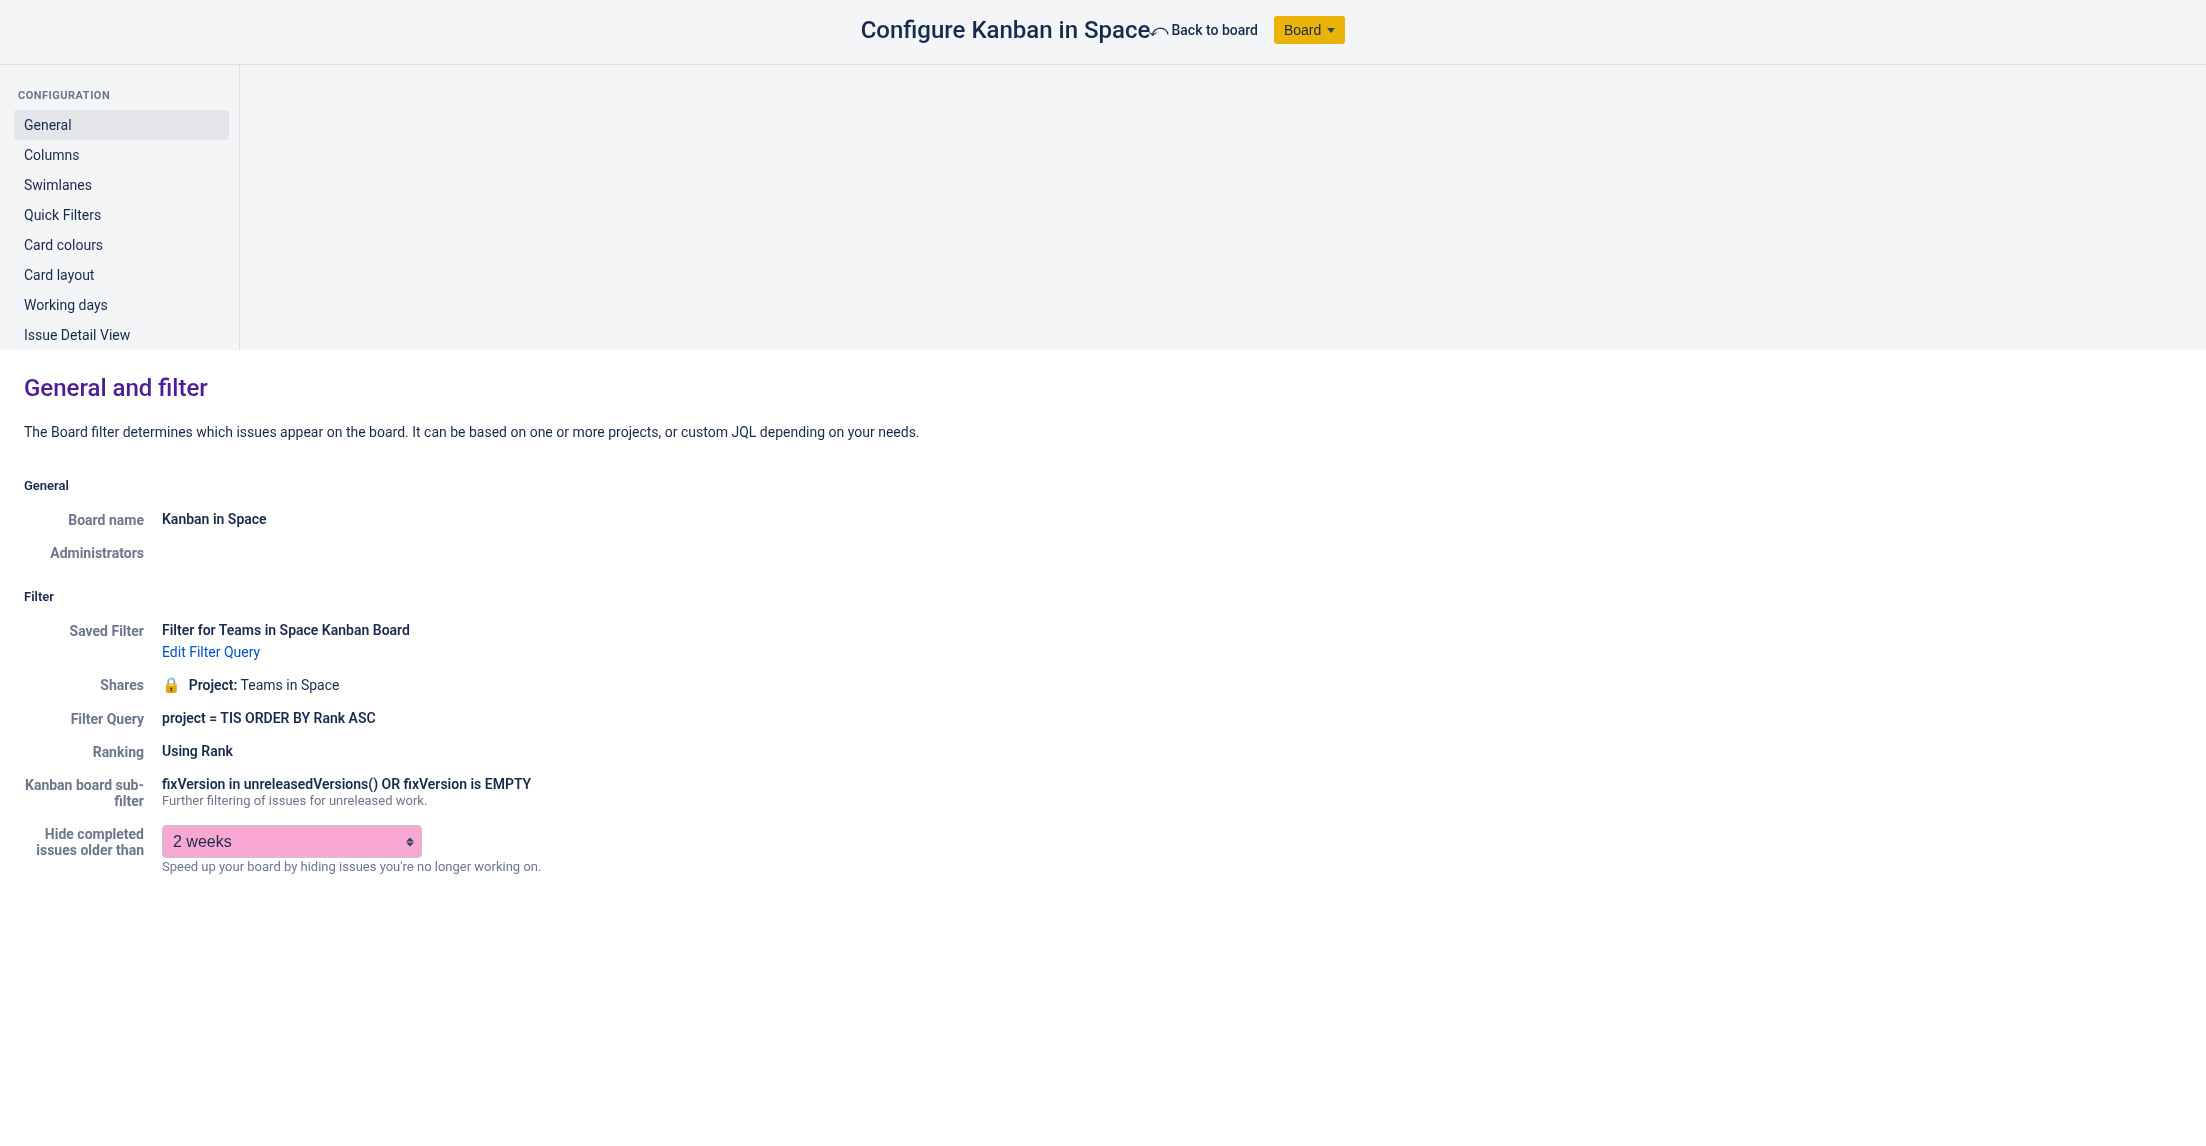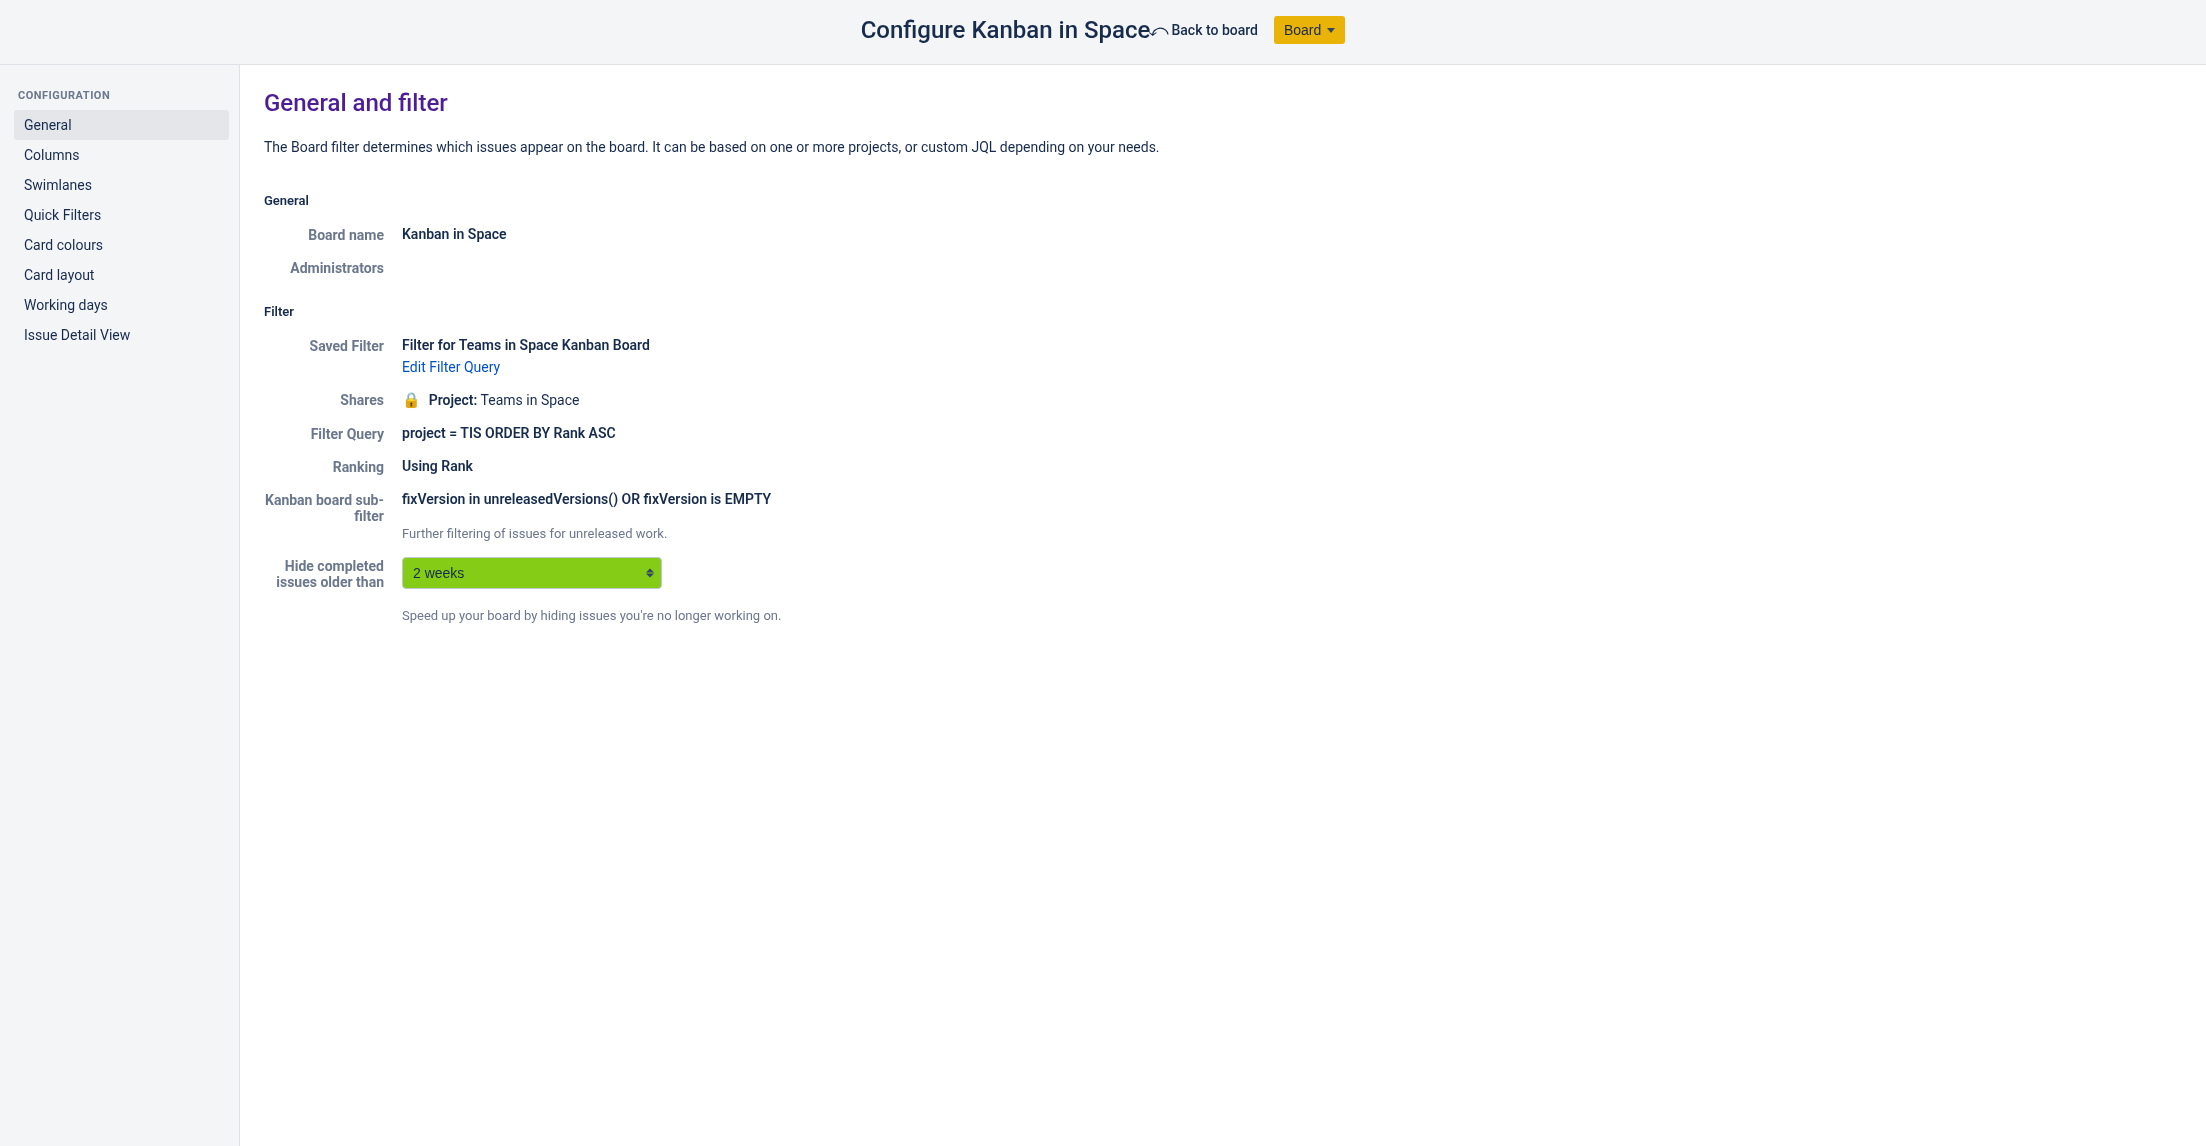--- a/index.html
+++ b/index.html
@@ -47,21 +47,21 @@
     display: inline-flex;
     align-items: center;
     gap: 6px;
   }
   .caret-down {
     width: 0; height: 0;
     border-left: 4px solid transparent;
     border-right: 4px solid transparent;
     border-top: 5px solid #344563;
   }
-  .layout { display: flex; min-height: calc(100vh - 65px); }
+  .layout { display: flex; min-height: calc(100vh - 65px); flex-direction: column; }
   .sidebar {
     width: 240px;
     border-right: 1px solid #dfe1e6;
     padding: 24px 10px 0 14px;
     background: #f4f5f7;
   }
   .sidebar-heading {
     font-size: 11px;
     font-weight: 700;
     color: #6b778c;
@@ -111,43 +111,43 @@
     padding-right: 18px;
     padding-top: 1px;
     font-weight: bold;
   }
   .field-value {
     flex: 1;
     max-width: 540px;
   }
   .bold { font-weight: 600; color: #172b4d; }
   .link { color: #0052cc; cursor: pointer; }
-  .helper { color: #6b778c; font-size: 13px; margin-top: 19px; }
+  .helper { color: #6b778c; font-size: 13px; margin-top: 1px; }
   .inline-icon-row { display: flex; align-items: center; gap: 8px; }
   .lock-icon { color: #ff5630; font-size: 15px; }
   .project-avatar {
     width: 22px; height: 22px; border-radius: 50%;
     background: radial-gradient(circle at 50% 45%, #36b37e 0 30%, #ffffff 32% 45%, #00b8d9 47% 100%);
     border: 1px solid #c1c7d0;
     flex-shrink: 0;
   }
   .select-wrap {
     position: relative;
     display: inline-block;
     width: 260px;
   }
   .select-wrap select {
     width: 100%;
     appearance: none;
     -webkit-appearance: none;
     border: 1px solid #c1c7d0;
     border-radius: 4px;
-    background: #84cc16;
+    background: #f9a8d4;
     padding: 7px 28px 7px 10px;
-    font-size: 14px;
+    font-size: 16px;
     color: #172b4d;
     cursor: pointer;
   }
   .select-caret {
     position: absolute;
     right: 8px;
     top: 50%;
     transform: translateY(-50%);
     pointer-events: none;
     display: flex;

